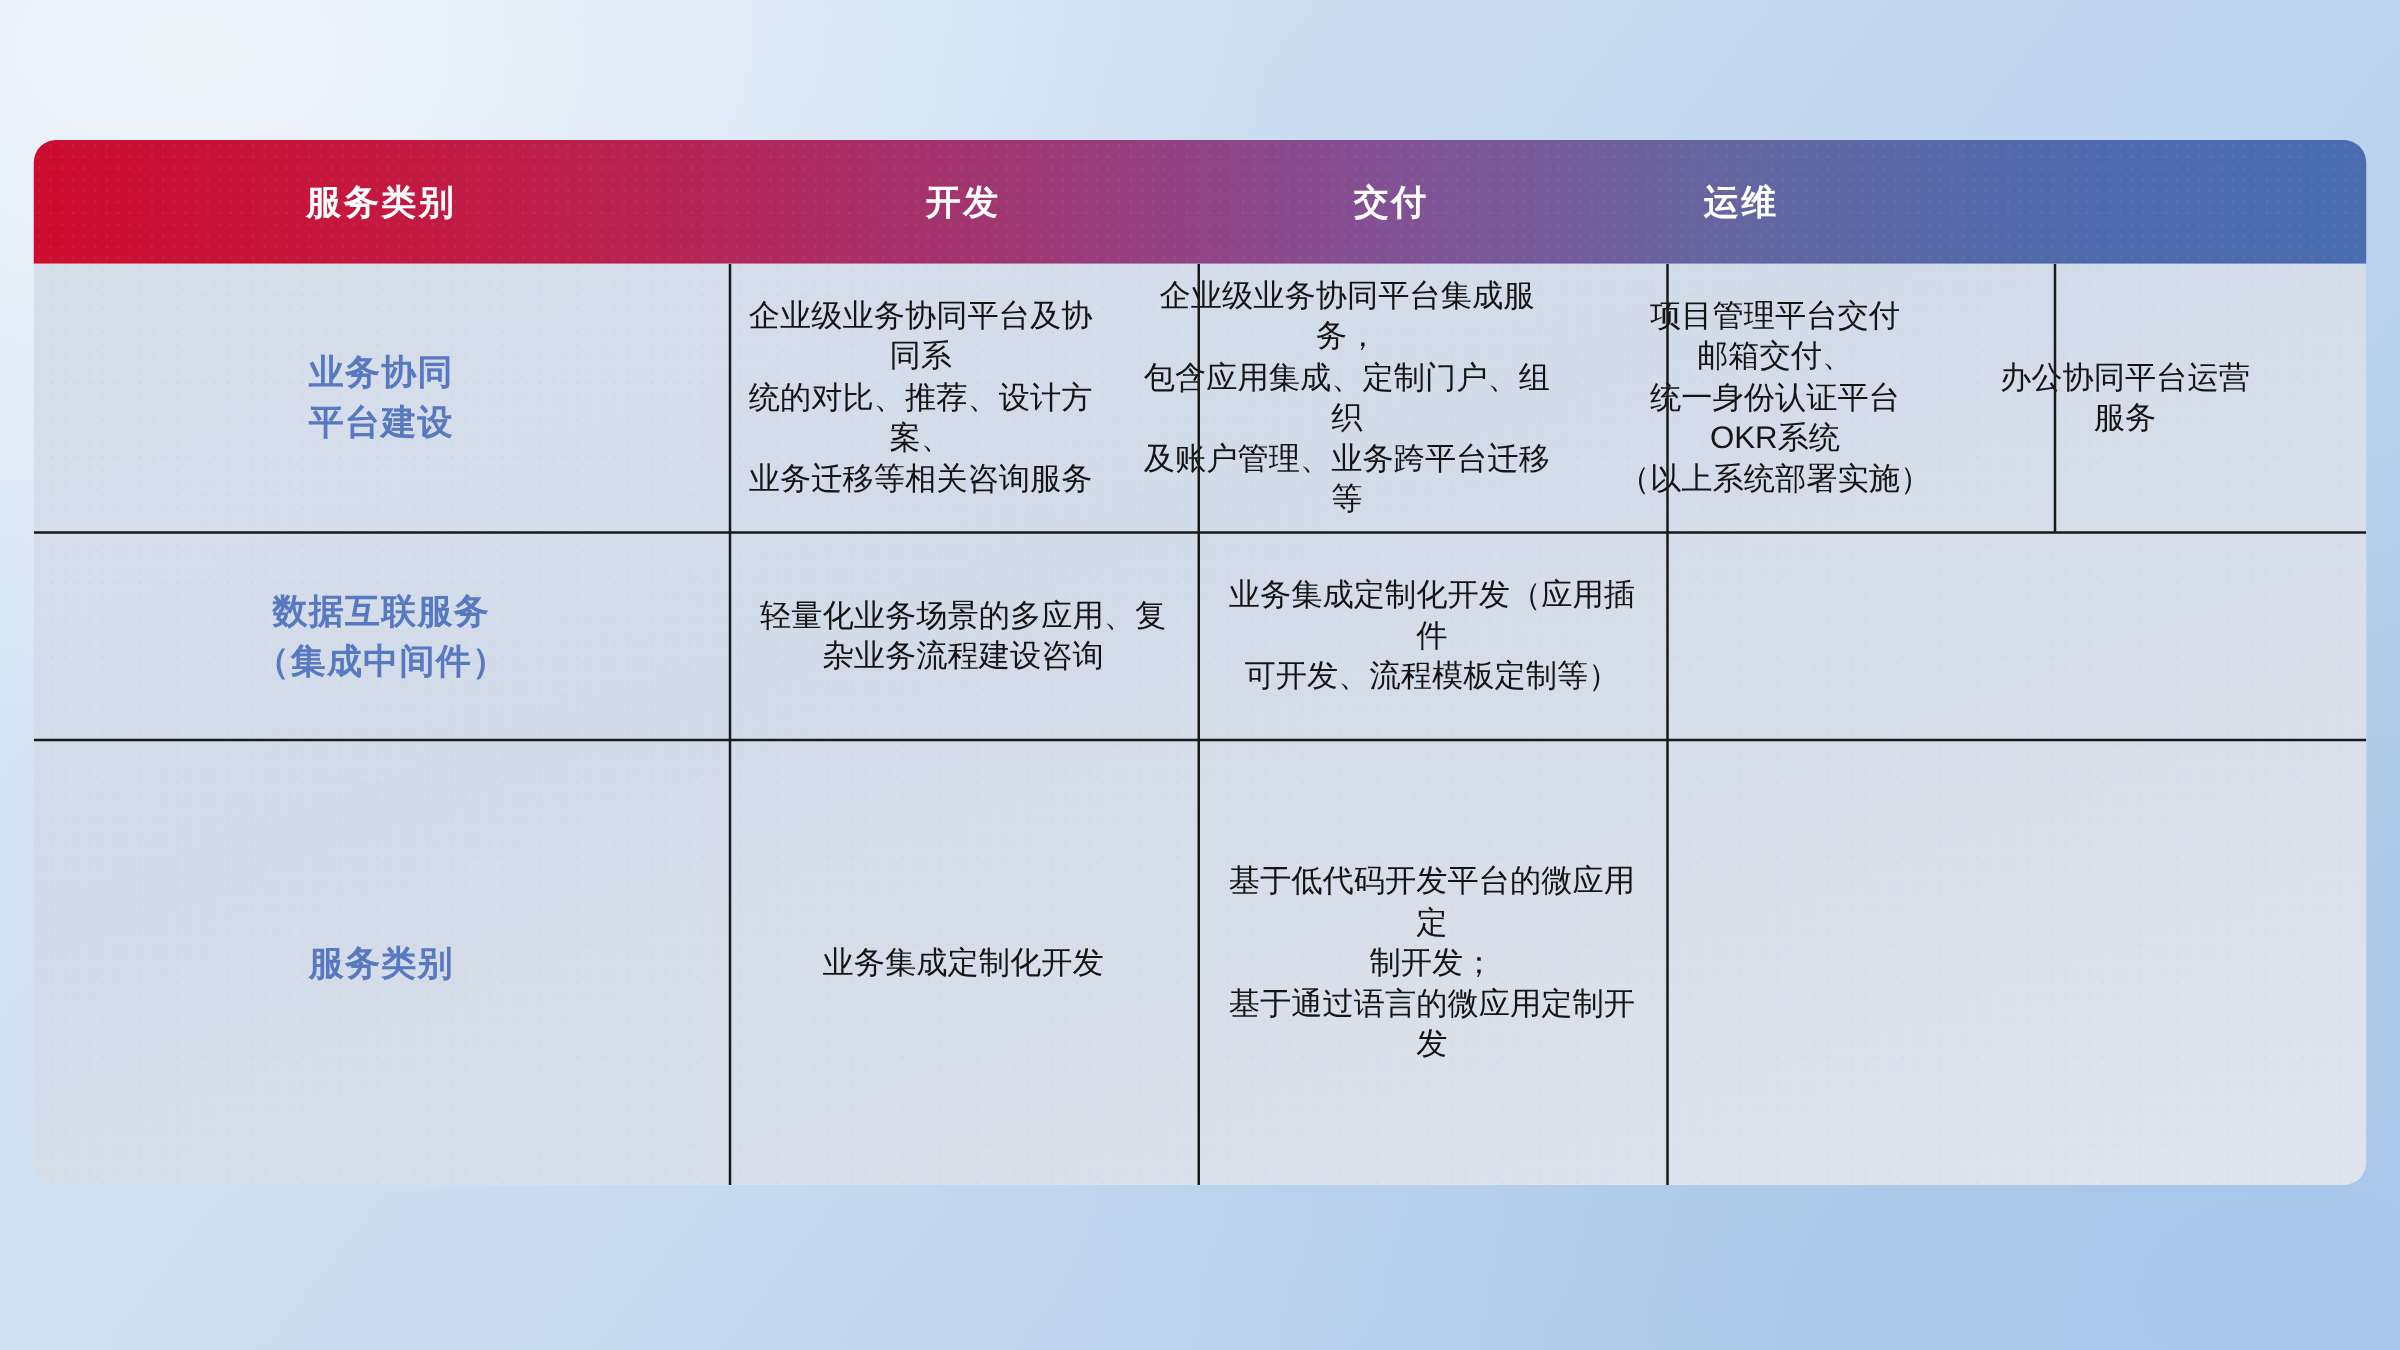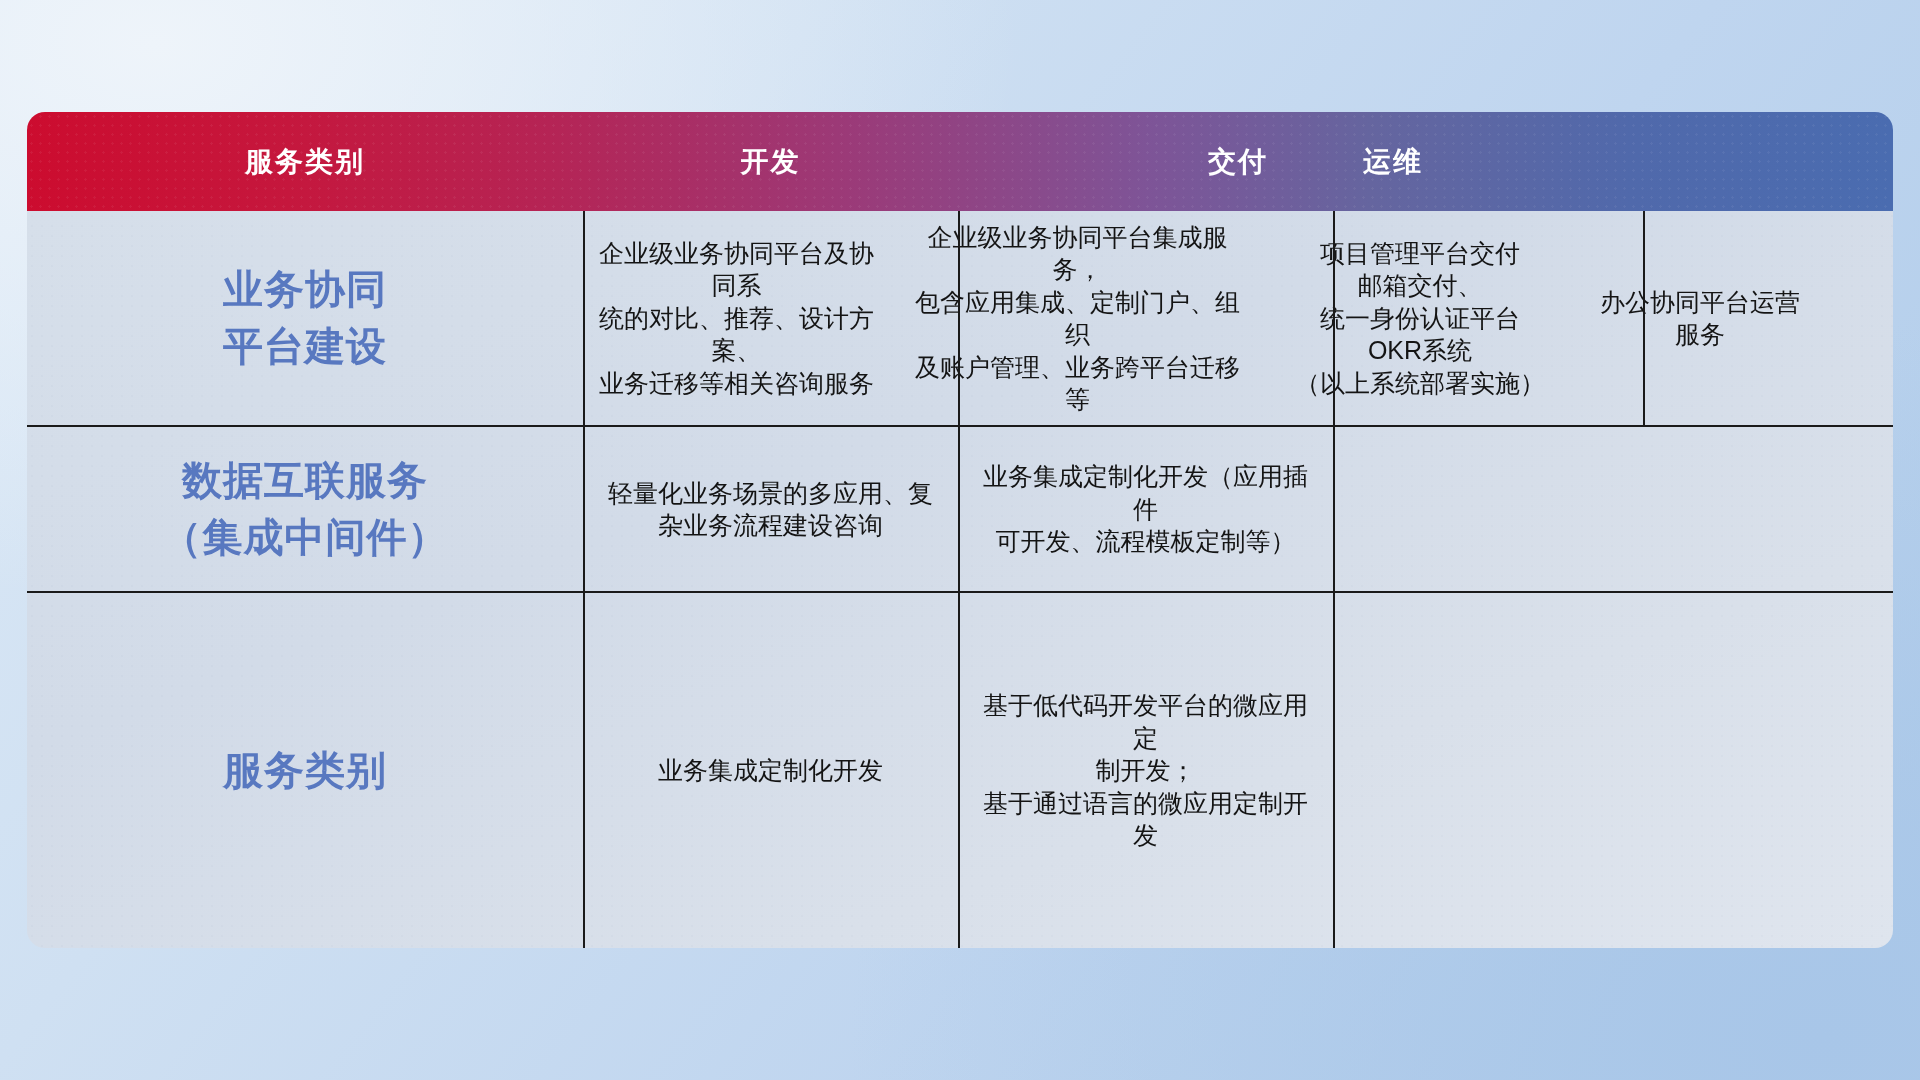--- a/index.html
+++ b/index.html
@@ -104,21 +104,21 @@
     text-align: center;
     padding: 4px 14px;
     color: #141414;
     font-size: 25px;
     line-height: 1.30;
     white-space: pre-line;
   }
   .cell.cat {
     color: #5878c0;
     font-weight: bold;
-    font-size: 40px;
+    font-size: 28px;
     line-height: 1.42;
     letter-spacing: 1px;
   }
 
   
   .vline {
     position: absolute;
     top: 0;
     width: 2px;
     background: #1a1a1a;
@@ -136,21 +136,21 @@
 </head>
 <body>
 
 <div id="page">
 
   <div class="table-wrap">
 
     <div class="thead">
       <div class="th" style="width:556px;">服务类别</div>
       <div class="th" style="width:375px;">开发</div>
-      <div class="th" style="width:310px;text-align:right;">交付</div>
+      <div class="th" style="width:310px;">交付</div>
       <div class="th" style="width:250px;">运维</div>
     </div>
 
     <div class="tbody">
 
       <div class="vline" style="left:556px; height:737px;"></div>
       <div class="vline" style="left:931px; height:737px;"></div>
       <div class="vline" style="left:1306px;height:737px;"></div>
       <div class="vline" style="left:1616px;height:215px;"></div>
 

